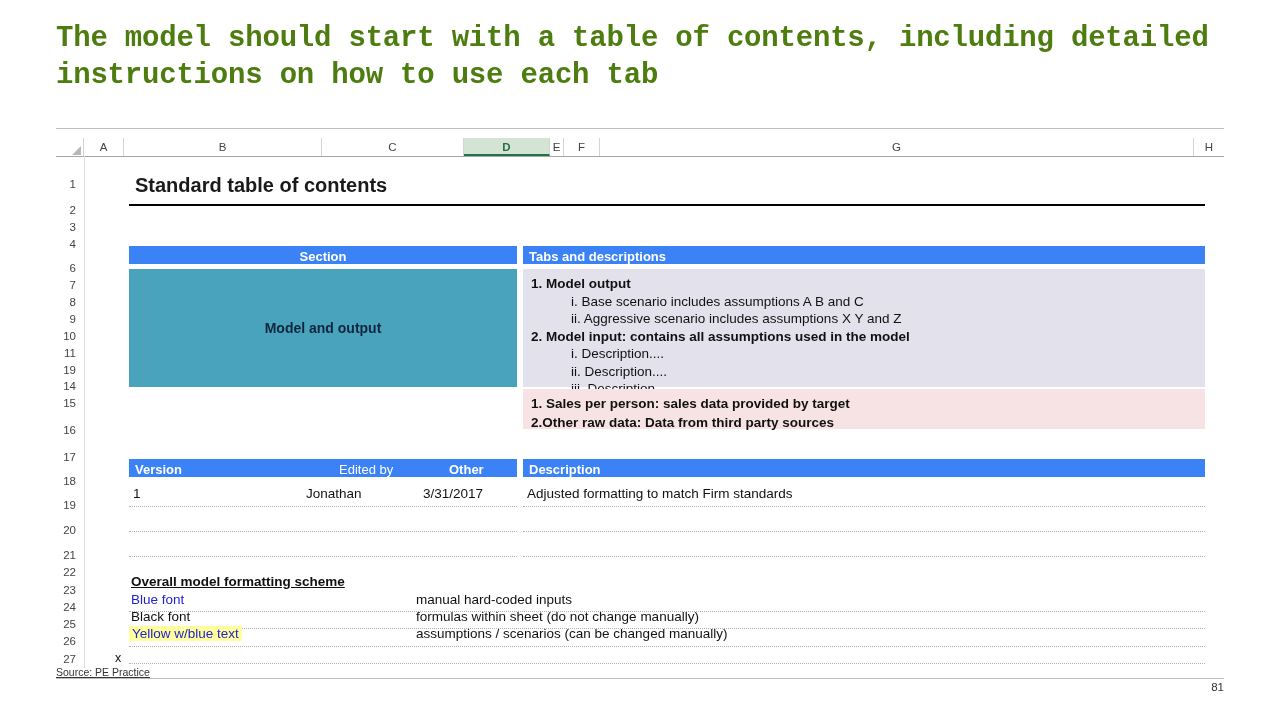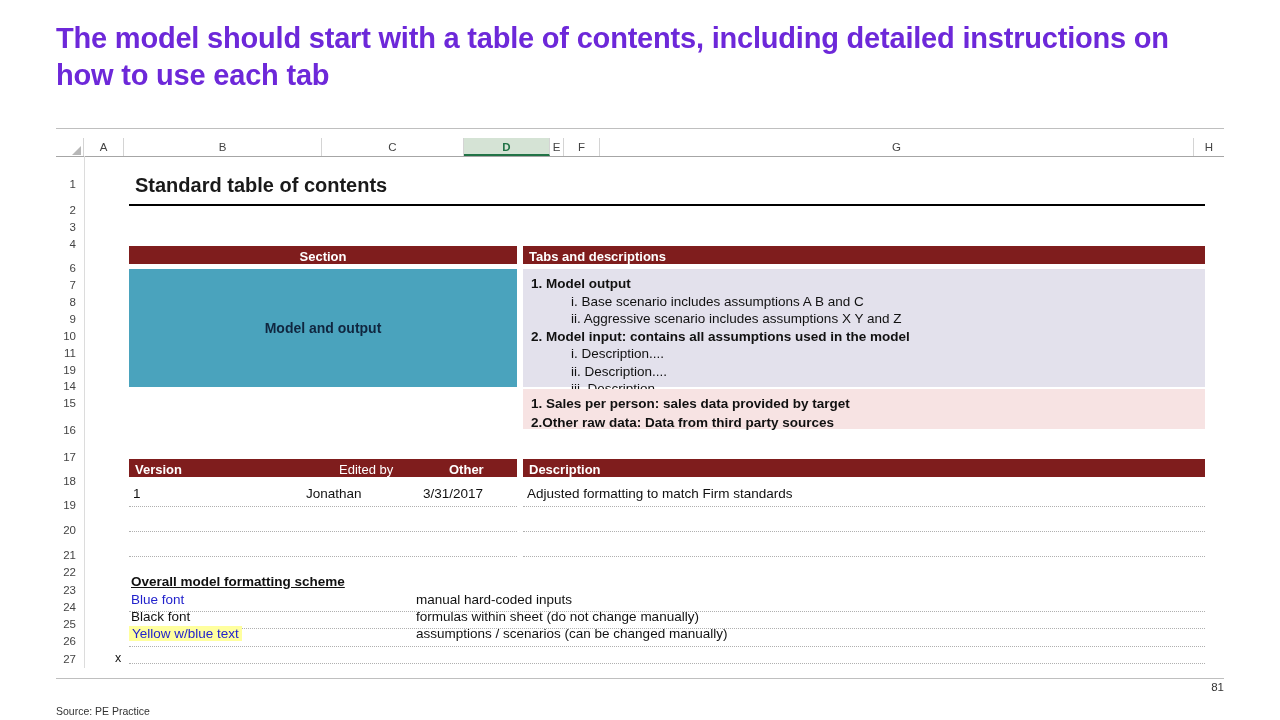--- a/index.html
+++ b/index.html
@@ -14,25 +14,25 @@
     overflow: hidden;
     position: relative;
   }
 
   
   .slide-title {
     position: absolute;
     left: 56px;
     top: 20px;
     width: 1160px;
-    font-family: Liberation Sans, sans-serif;
+    font-family: Liberation Mono, monospace;
     font-weight: bold;
     font-size: 29px;
     line-height: 1.28;
-    color: #6d28d9;
+    color: #4d7c0f;
     letter-spacing: -0.2px;
   }
 
   .title-rule {
     position: absolute;
     left: 56px;
     top: 128px;
     width: 1168px;
     height: 1px;
     background: #bfbfbf;
@@ -143,21 +143,21 @@
     height: 2px;
     background: #000000;
   }
 
   
   .blk {
     position: absolute;
     box-sizing: border-box;
   }
   .hdr-navy {
-    background: #7f1d1d;
+    background: #3b82f6;
     color: #ffffff;
     font-weight: bold;
     font-size: 13px;
     line-height: 22px;
     height: 18px;
   }
   .hdr-center { text-align: center; }
   .hdr-left { text-align: left; padding-left: 6px; }
 
   .cell-teal {
@@ -249,23 +249,24 @@
     position: absolute;
     left: 56px;
     top: 678px;
     width: 1168px;
     height: 1px;
     background: #bfbfbf;
   }
   .source {
     position: absolute;
     left: 56px;
-    top: 705px;
+    top: 666px;
     font-size: 10.5px;
     color: #333333;
+    text-decoration: underline;
   }
   .page-num {
     position: absolute;
     right: 56px;
     top: 681px;
     font-size: 11.5px;
     color: #333333;
   }
 </style>
 </head>

